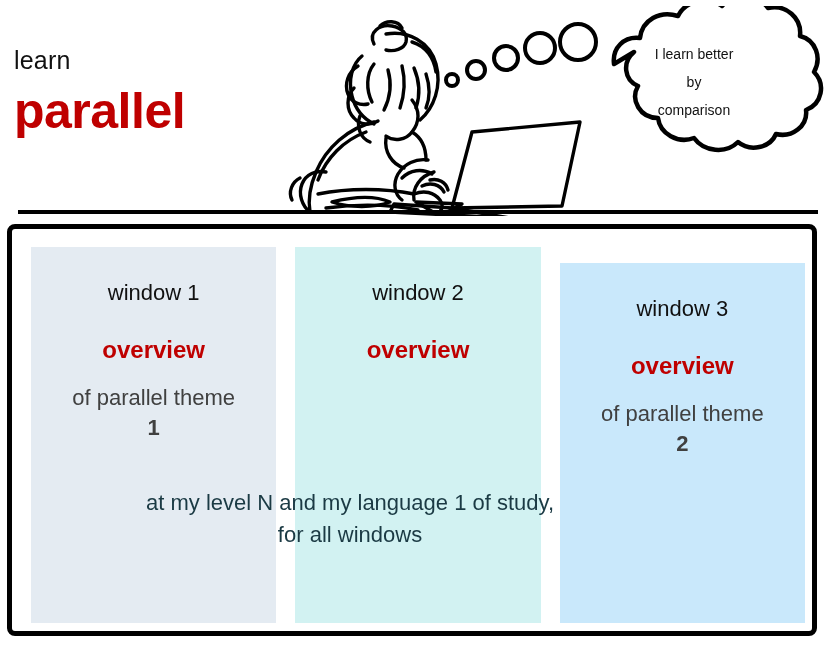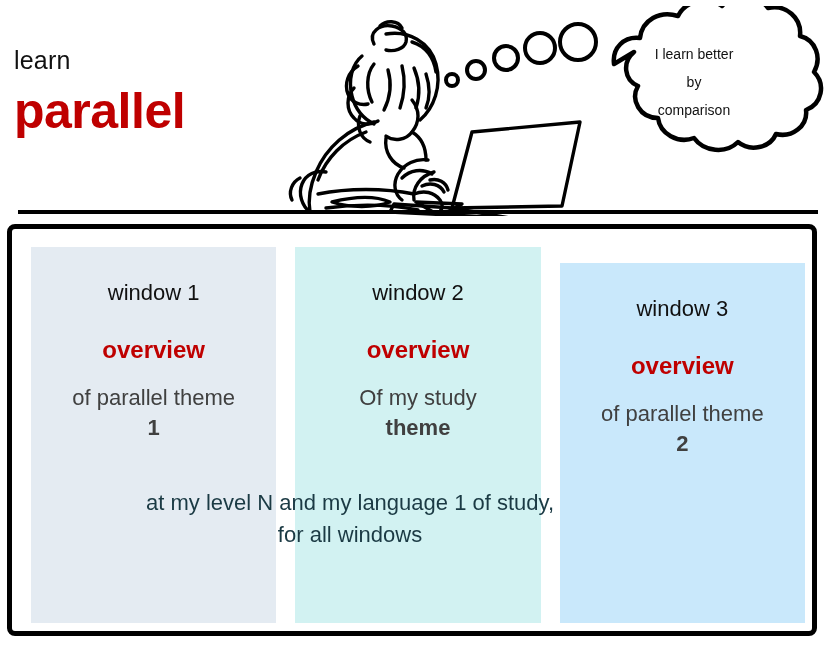--- a/index.html
+++ b/index.html
@@ -269,24 +269,20 @@
       <div class="overview-label">overview</div>
       <div class="theme-desc">
         <span>of parallel theme</span>
         <span class="theme-num">1</span>
       </div>
     </div>
 
     <div class="panel panel-2" style="background: rgb(210, 242, 242);">
       <div class="window-title">window 2</div>
       <div class="overview-label">overview</div>
-      <div class="theme-desc">
-        <span>Of my study</span>
-        <span class="theme-num">theme</span>
-      </div>
     </div>
 
     <div class="panel panel-3" style="background: rgb(201, 232, 251); margin-top: 16px;">
       <div class="window-title">window 3</div>
       <div class="overview-label">overview</div>
       <div class="theme-desc">
         <span>of parallel theme</span>
         <span class="theme-num">2</span>
       </div>
     </div>

